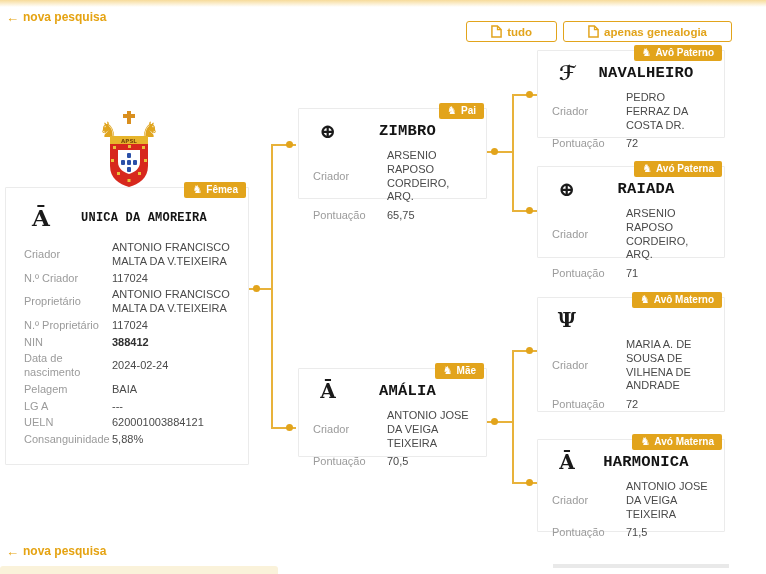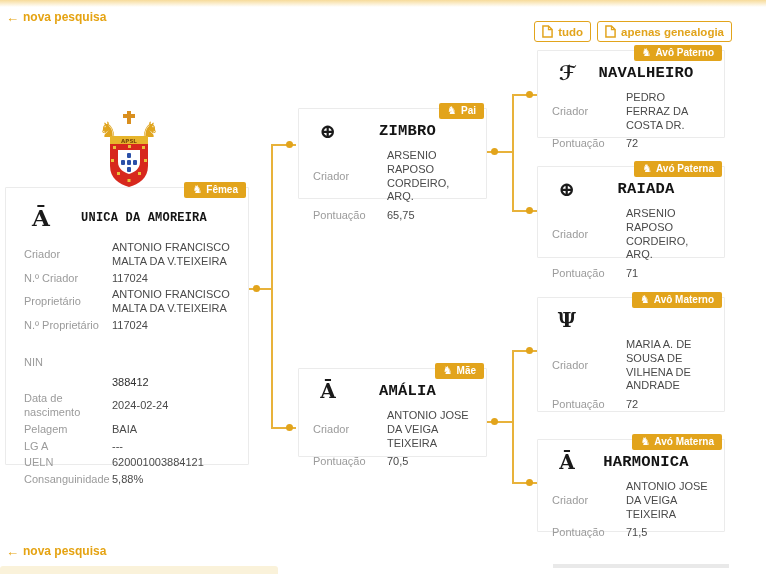--- a/index.html
+++ b/index.html
@@ -16,21 +16,21 @@
     color:#e5a312; font-size:12px; font-weight:bold; text-decoration:none; cursor:pointer;
   }
   .back-link.top { top:10px; }
   .back-link.bottom { top:544px; }
   .back-link .arrow { font-size:13px; line-height:1; }
 
   .toolbar { position:absolute; top:21px; right:34px; display:flex; gap:6px; }
   .btn {
     display:flex; align-items:center; gap:5px; background:#fff;
     border:1px solid #e2a41c; border-radius:3px; color:#e2a41c;
-    font-size:11.5px; font-weight:bold; padding:3px 7px; cursor:pointer;
+    font-size:11.5px; font-weight:bold; padding:3px 24px; cursor:pointer;
     font-family:"Liberation Sans", sans-serif;
   }
   .btn svg { display:block; }
 
   .card {
     position:absolute; background:#fff; border:1px solid #ebebeb;
     box-sizing:border-box; border-radius:1px;
   }
   .badge {
     position:absolute; top:-6px; right:2px; background:#e2a41c; color:#fff;
@@ -46,21 +46,21 @@
   }
   .hname {
     flex:1; text-align:center; margin:0; color:#141414; font-weight:bold;
     letter-spacing:.2px;
     font-family:Liberation Mono, monospace;
   }
 
   .frow { display:flex; align-items:center; font-size:11px; line-height:1.25; }
   .flabel { color:#9b9b9b; }
   .fvalue { color:#4a4a4a; flex:1; }
-  .fvalue.bold { font-weight:normal; color:#303030;margin-top:40px; }
+  .fvalue.bold { font-weight:bold; color:#303030; }
 
   
   .pos-subject { left:5px; top:187px; width:244px; height:278px; padding:14px 18px 8px; }
   .pos-subject .name-row { margin:4px 0 12px; }
   .pos-subject .hname { font-size:12px; }
   .pos-subject .brand { font-size:23px; }
   .pos-subject .frow { margin-bottom:3px; }
   .pos-subject .flabel { flex:0 0 88px; }
 
   

